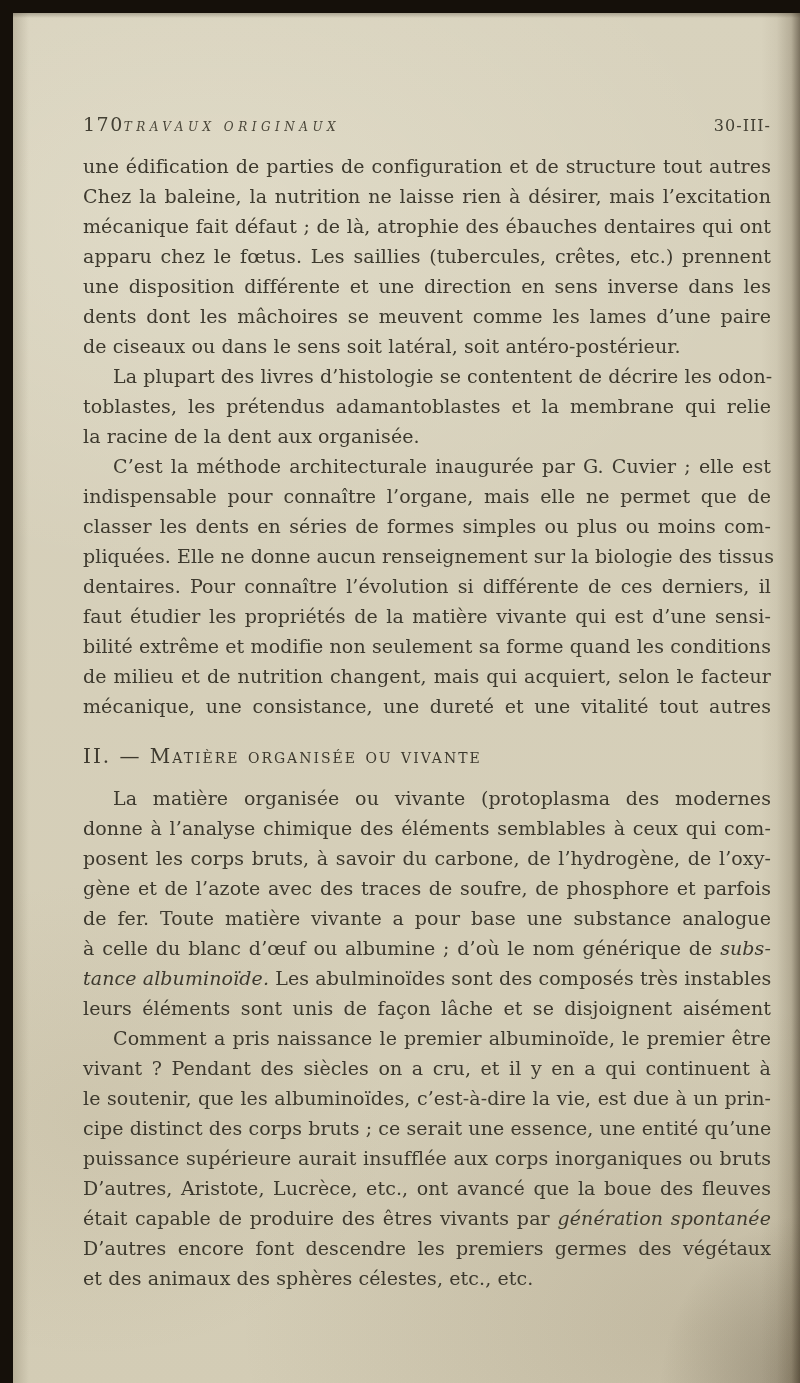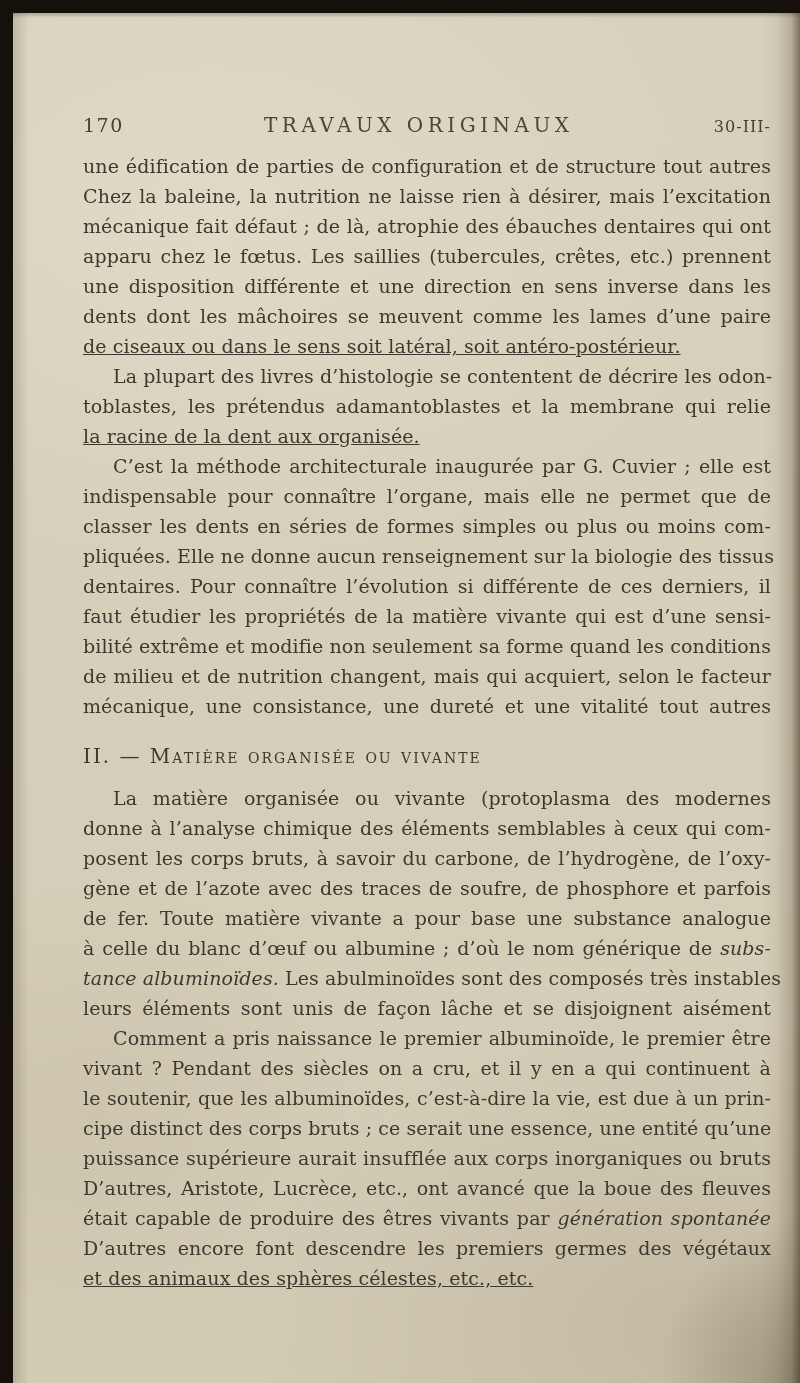--- a/index.html
+++ b/index.html
@@ -42,34 +42,34 @@
   }
   .edge-bottom{
     position:absolute;bottom:0;left:0;width:100%;height:10px;z-index:4;pointer-events:none;
     background:linear-gradient(to top, rgba(30,22,10,0.20), rgba(30,22,10,0));
   }
   .header{
     position:absolute;top:100px;left:70px;width:688px;z-index:2;
     display:flex;align-items:baseline;
   }
   .pagenum{font-size:19px;letter-spacing:1.5px;color:#434034;}
-  .running-title{flex:1;text-align:center;font-size:20px;letter-spacing:4.5px;color:#4a4639;}
+  .running-title{flex:1;font-size:12px;letter-spacing:4.5px;color:#4a4639;font-style:italic;}
   .issue-mark{font-size:16px;letter-spacing:1px;color:#434034;}
   .text-body{
     position:absolute;top:138px;left:70px;width:688px;z-index:2;
     font-size:19px;line-height:30px;letter-spacing:0.1px;
   }
   .para{margin:0;}
   .line{
     white-space:nowrap;
     text-align:justify;
     text-align-last:justify;
     overflow:visible;
   }
-  .line.short{text-align-last:left;text-decoration:underline;}
+  .line.short{text-align-last:left;}
   .para.indent .line:first-child{text-indent:30px;}
   .it{font-style:italic;}
   .heading{
     margin:20px 0 12px 0;
     text-align:left;
     font-variant:small-caps;
     letter-spacing:2px;
     font-size:20px;
     color:#3d392e;
   }
@@ -111,21 +111,21 @@
         <div class="line"><span>mécanique, une consistance, une dureté et une vitalité tout autres</span></div>
       </div>
       <div class="heading"><span>II. — Matière organisée ou vivante</span></div>
       <div class="para indent">
         <div class="line"><span>La matière organisée ou vivante (protoplasma des modernes</span></div>
         <div class="line"><span>donne à l’analyse chimique des éléments semblables à ceux qui com-</span></div>
         <div class="line"><span>posent les corps bruts, à savoir du carbone, de l’hydrogène, de l’oxy-</span></div>
         <div class="line"><span>gène et de l’azote avec des traces de soufre, de phosphore et parfois</span></div>
         <div class="line"><span>de fer. Toute matière vivante a pour base une substance analogue</span></div>
         <div class="line"><span>à celle du blanc d’œuf ou albumine ; d’où le nom générique de </span><span class="it">subs-</span></div>
-        <div class="line"><span class="it">tance albuminoïdes.</span><span> Les abulminoïdes sont des composés très instables</span></div>
+        <div class="line"><span class="it">tance albuminoïde.</span><span> Les abulminoïdes sont des composés très instables</span></div>
         <div class="line"><span>leurs éléments sont unis de façon lâche et se disjoignent aisément</span></div>
       </div>
       <div class="para indent">
         <div class="line"><span>Comment a pris naissance le premier albuminoïde, le premier être</span></div>
         <div class="line"><span>vivant ? Pendant des siècles on a cru, et il y en a qui continuent à</span></div>
         <div class="line"><span>le soutenir, que les albuminoïdes, c’est-à-dire la vie, est due à un prin-</span></div>
         <div class="line"><span>cipe distinct des corps bruts ; ce serait une essence, une entité qu’une</span></div>
         <div class="line"><span>puissance supérieure aurait insufflée aux corps inorganiques ou bruts</span></div>
         <div class="line"><span>D’autres, Aristote, Lucrèce, etc., ont avancé que la boue des fleuves</span></div>
         <div class="line"><span>était capable de produire des êtres vivants par </span><span class="it">génération spontanée</span></div>

